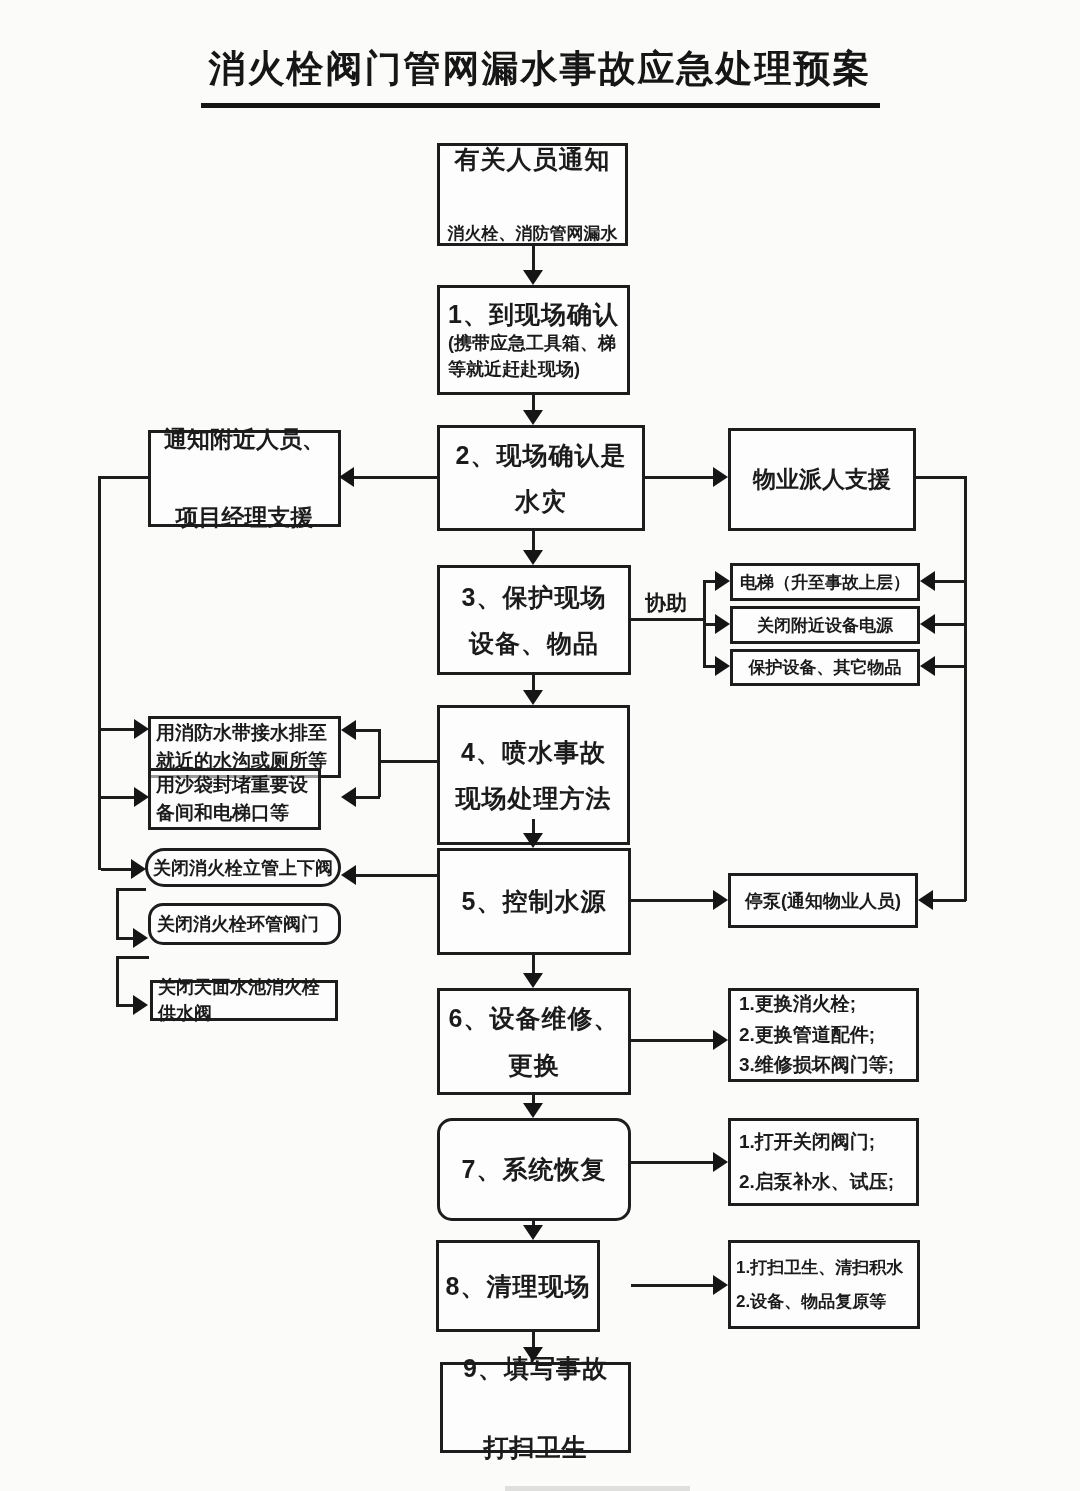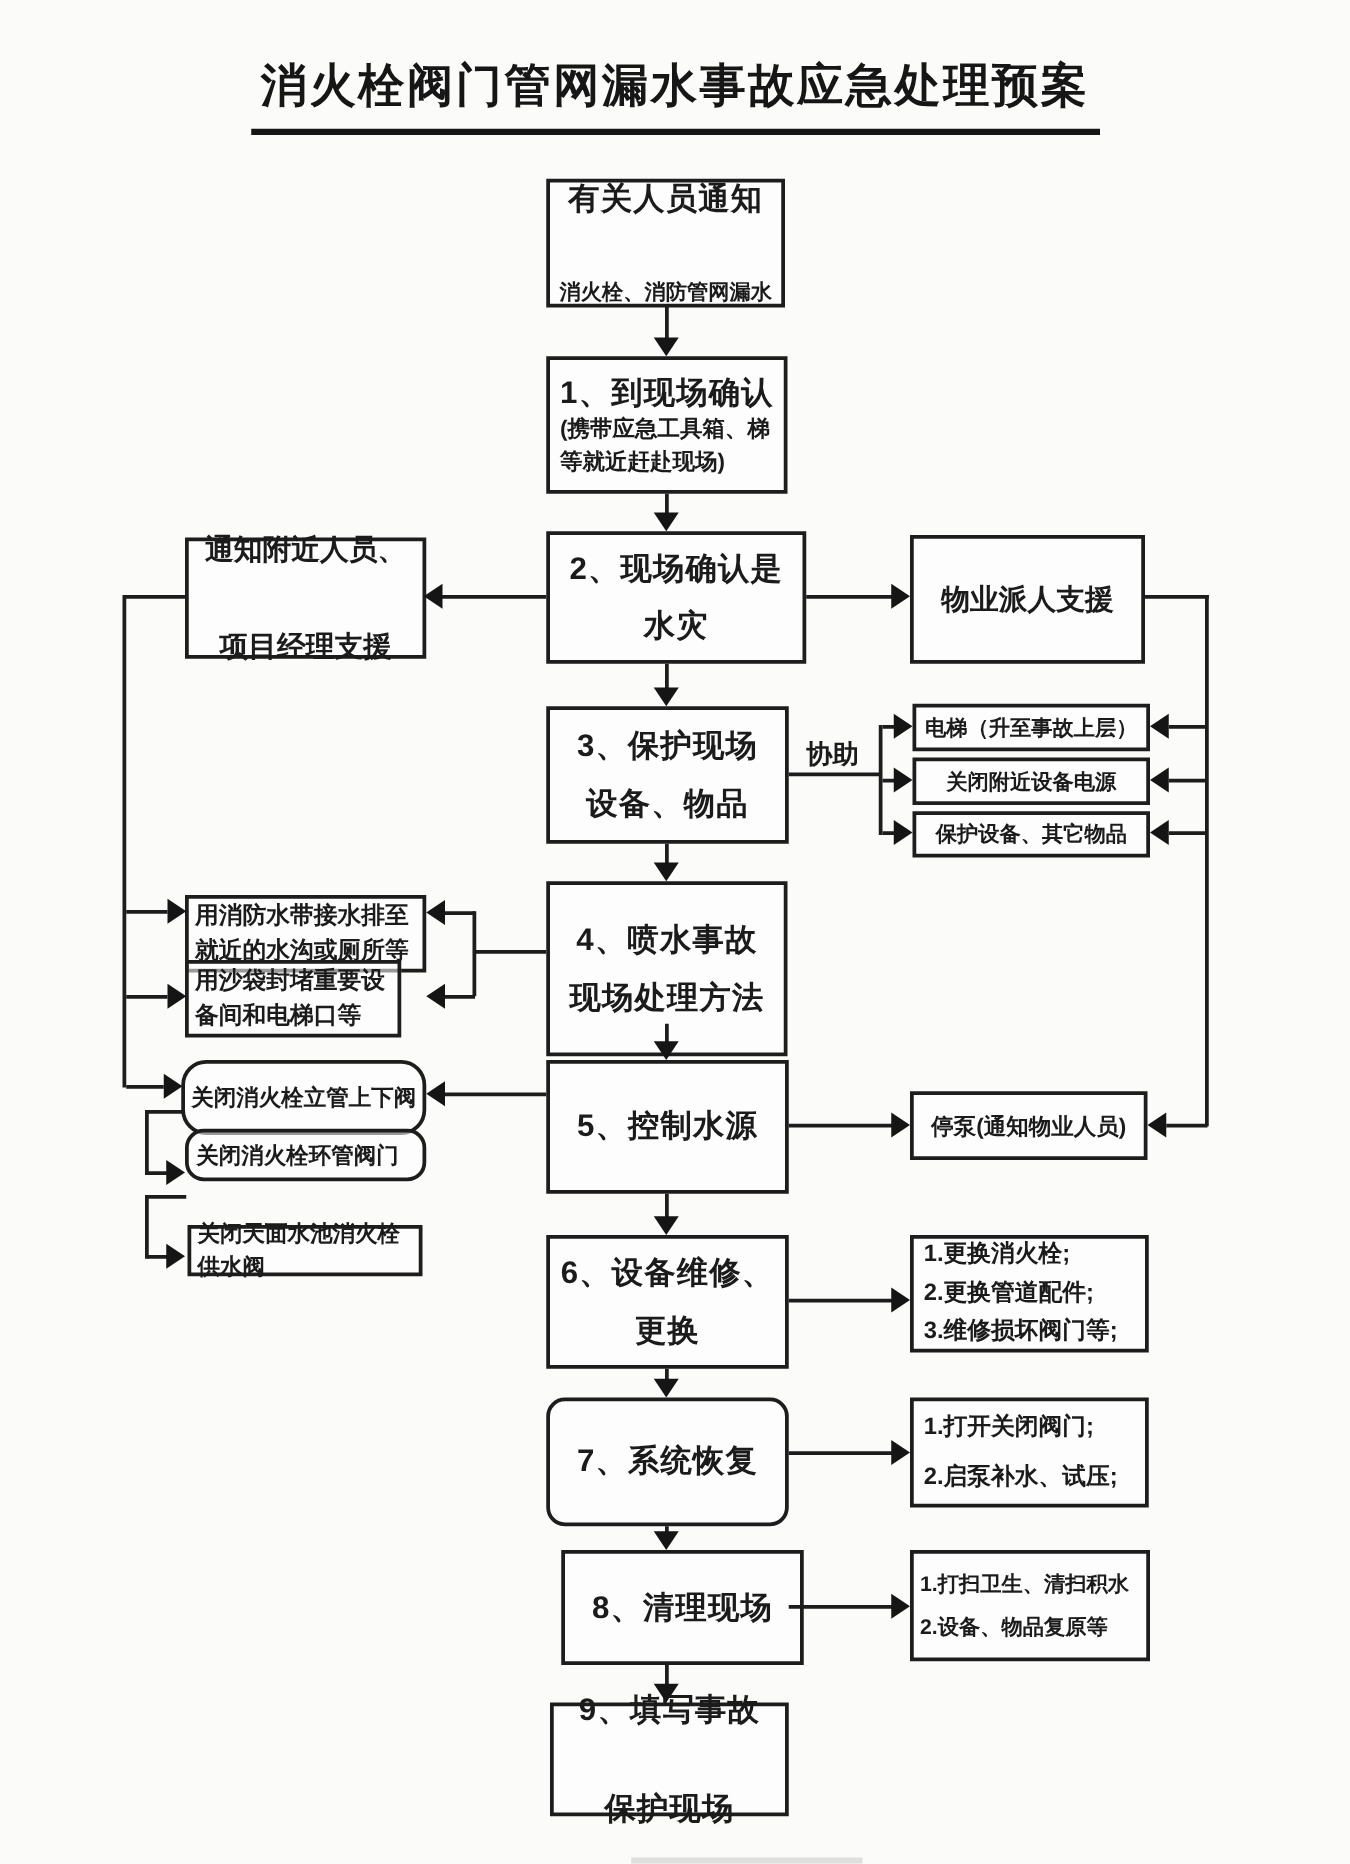--- a/index.html
+++ b/index.html
@@ -77,43 +77,43 @@
 
   <div class="box gap14" style="left:437px;top:988px;width:194px;height:107px;">
     <div class="t1">6、设备维修、</div>
     <div class="t1">更换</div>
   </div>
 
   <div class="box" style="left:437px;top:1118px;width:194px;height:103px;border-radius:15px;">
     <div class="t1">7、系统恢复</div>
   </div>
 
-  <div class="box" style="left:449px;top:1240px;width:194px;height:92px;">
+  <div class="box" style="left:436px;top:1240px;width:164px;height:92px;">
     <div class="t1">8、清理现场</div>
   </div>
 
   <div class="box gap8" style="left:440px;top:1362px;width:191px;height:91px;">
     <div class="t1">9、填写事故</div>
-    <div class="t1">保护现场</div>
+    <div class="t1">打扫卫生</div>
   </div>
 
   <div class="box gap8" style="left:148px;top:430px;width:193px;height:97px;">
     <div style="font-size:23px;">通知附近人员、</div>
     <div style="font-size:23px;">项目经理支援</div>
   </div>
 
   <div class="box left-align side" style="left:148px;top:716px;width:193px;height:62px;padding:2px 5px;">
     <div>用消防水带接水排至就近的水沟或厕所等</div>
   </div>
 
   <div class="box left-align side" style="left:148px;top:768px;width:173px;height:62px;padding:2px 5px;">
     <div>用沙袋封堵重要设备间和电梯口等</div>
   </div>
 
-  <div class="box" style="left:145px;top:848px;width:196px;height:60px;border-radius:20px;">
+  <div class="box" style="left:145px;top:848px;width:196px;height:39px;border-radius:20px;">
     <div style="font-size:18px;">关闭消火栓立管上下阀</div>
   </div>
 
   <div class="box left-align" style="left:148px;top:903px;width:193px;height:42px;padding:2px 6px;border-radius:15px;">
     <div style="font-size:18px;">关闭消火栓环管阀门</div>
   </div>
 
   <div class="box left-align" style="left:150px;top:980px;width:188px;height:41px;padding:4px 5px;">
     <div style="font-size:18px;line-height:1.4;">关闭天面水池消火栓供水阀</div>
   </div>

